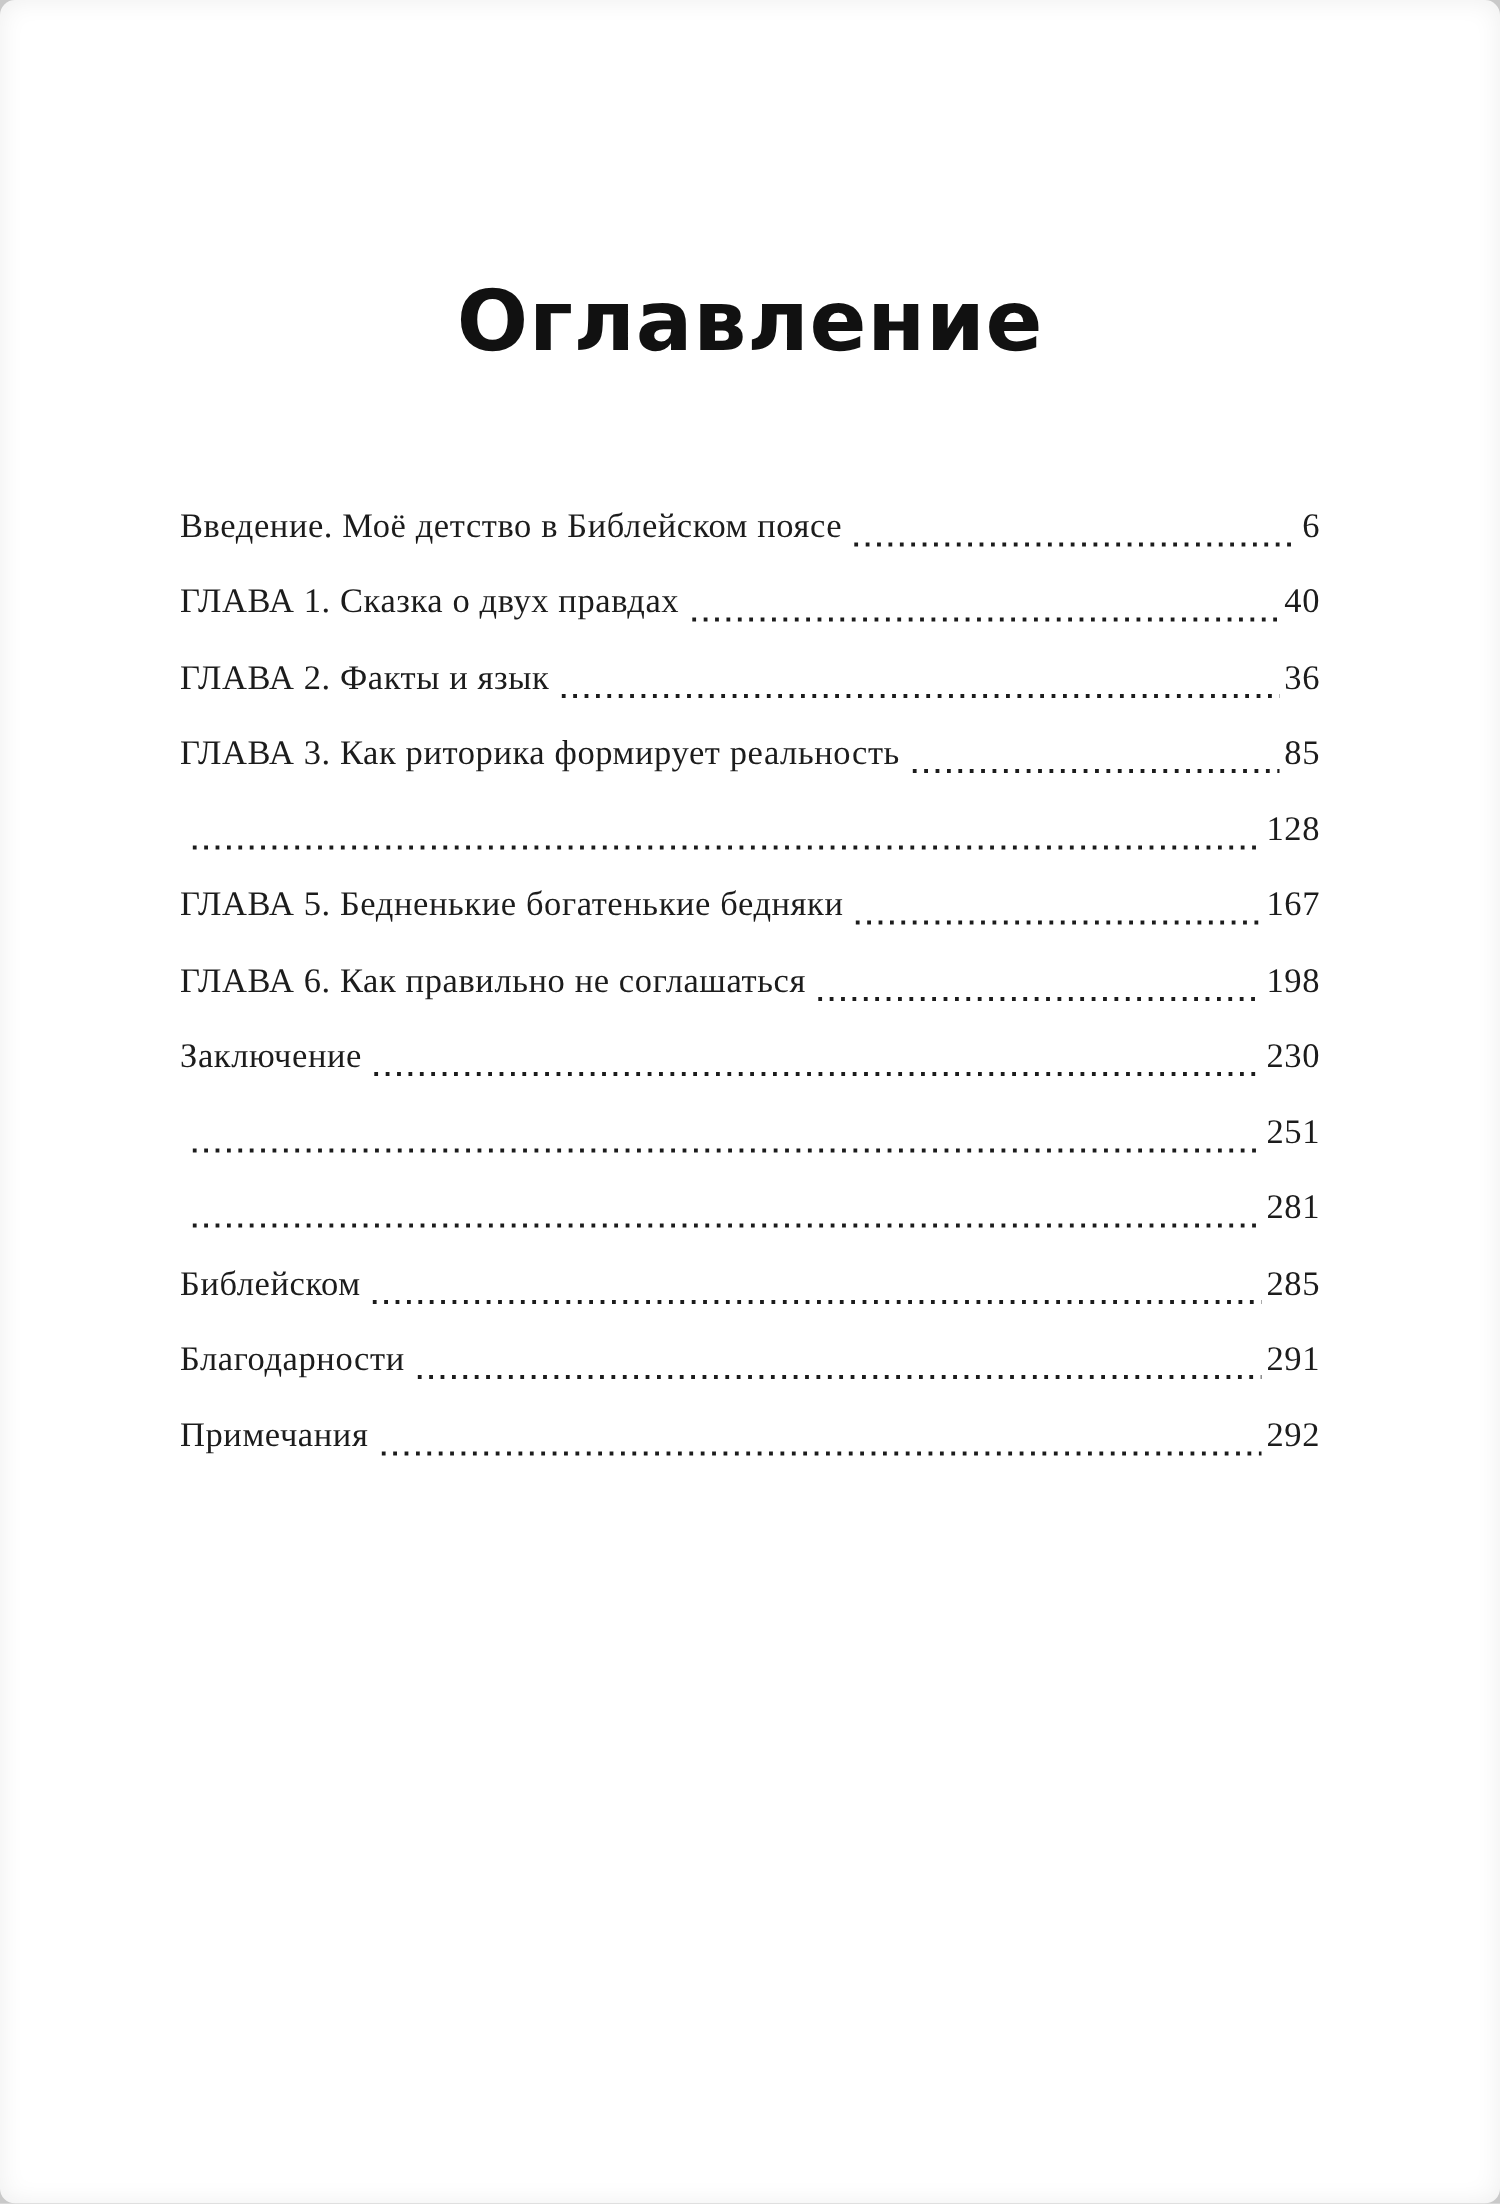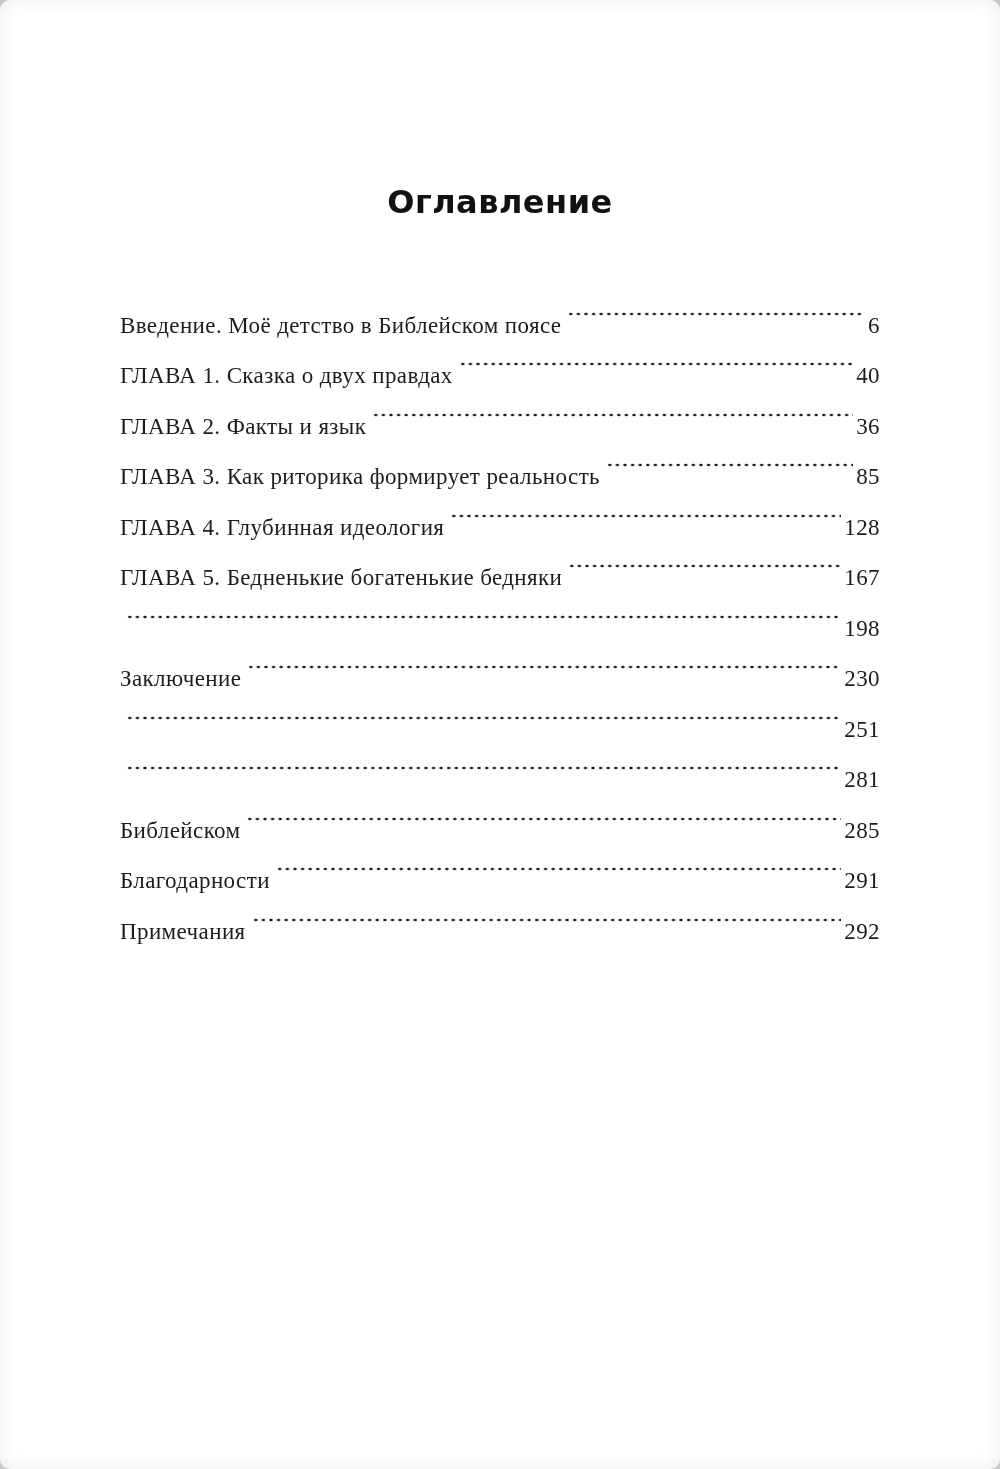--- a/index.html
+++ b/index.html
@@ -18,33 +18,33 @@
     border-radius: 10px;
     box-shadow: inset 0 0 18px rgba(0,0,0,0.07);
     box-sizing: border-box;
     overflow: hidden;
     color: var(--ink, #1a1a1a);
   }
   .page-title {
     margin: 186px 0 0 0;
     font-family: "DejaVu Sans", "Liberation Sans", sans-serif;
     font-weight: 800;
-    font-size: 32px;
+    font-size: 56px;
     line-height: 1.05;
     text-align: center;
     letter-spacing: 0.5px;
     color: #111;
   }
   .toc {
     width: 760px;
     margin: 92px auto 0 auto;
   }
   .toc-row {
     display: flex;
-    align-items: flex-start;
+    align-items: flex-end;
     font-size: 23px;
     line-height: 28px;
     letter-spacing: 0.4px;
     margin-bottom: 22.5px;
     color: #1c1c1c;
     margin-top: 11px;
   }
   .toc-row:last-child { margin-bottom: 0; }
   .toc-label {
     white-space: nowrap;
@@ -85,30 +85,30 @@
         <span class="toc-label">ГЛАВА 2. Факты и язык</span>
         <span class="dot-leader"></span>
         <span class="toc-page">36</span>
       </div>
       <div class="toc-row">
         <span class="toc-label">ГЛАВА 3. Как риторика формирует реальность</span>
         <span class="dot-leader"></span>
         <span class="toc-page">85</span>
       </div>
       <div class="toc-row">
-        <span class="toc-label">ГЛАВА 4. Глубинная идеология</span>
         <span class="dot-leader"></span>
         <span class="toc-page">128</span>
       </div>
       <div class="toc-row">
         <span class="toc-label">ГЛАВА 5. Бедненькие богатенькие бедняки</span>
         <span class="dot-leader"></span>
         <span class="toc-page">167</span>
       </div>
       <div class="toc-row">
+        <span class="toc-label">ГЛАВА 6. Как правильно не соглашаться</span>
         <span class="dot-leader"></span>
         <span class="toc-page">198</span>
       </div>
       <div class="toc-row">
         <span class="toc-label">Заключение</span>
         <span class="dot-leader"></span>
         <span class="toc-page">230</span>
       </div>
       <div class="toc-row">
         <span class="dot-leader"></span>

